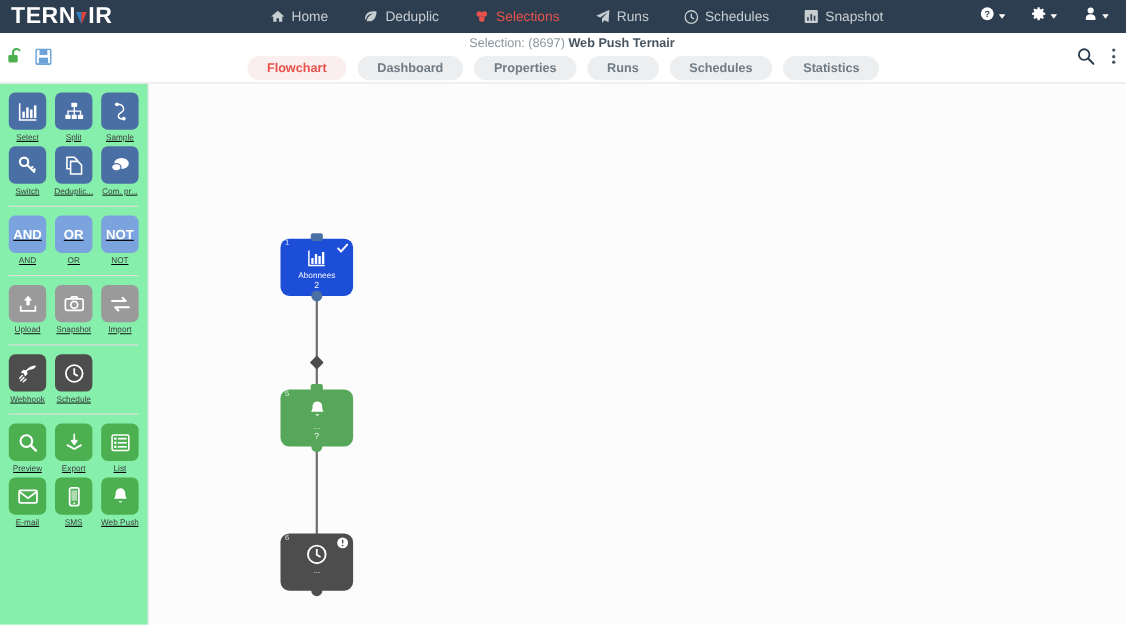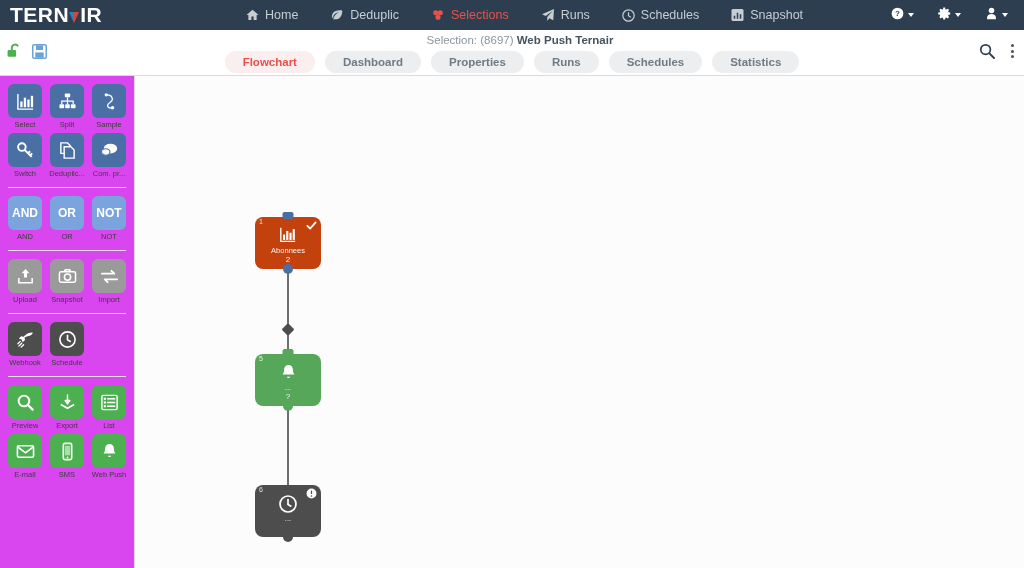--- a/index.html
+++ b/index.html
@@ -139,25 +139,26 @@
 
   
   .body {
     display: flex;
     height: 492px;
   }
 
   
   .palette {
     width: 135px;
-    background: #d946ef;
+    background: #86efac;
     border-right: 1px solid #dcdcdc;
     padding-top: 8px;
     overflow: hidden;
     flex-shrink: 0;
+    text-decoration: underline;
   }
   .pal-group { padding: 0 4px; }
   .pal-row {
     display: flex;
   }
   .pal-item {
     width: 43px;
     display: flex;
     flex-direction: column;
     align-items: center;
@@ -202,21 +203,21 @@
     position: absolute;
     inset: 0;
   }
 
   .node {
     position: absolute;
     width: 66px; height: 52px;
     border-radius: 8px;
     color: #ffffff;
   }
-  .node.blue  { background: #c2410c; }
+  .node.blue  { background: #1d4ed8; }
   .node.green { background: #57a75b; }
   .node.dark  { background: #4d4d4d; }
 
   .node-num {
     position: absolute; left: 4px; top: 1px;
     font-size: 7px; color: rgba(255,255,255,0.85);
   }
   .node-badge {
     position: absolute; right: 4px; top: 3px;
     display: flex; align-items: center;

